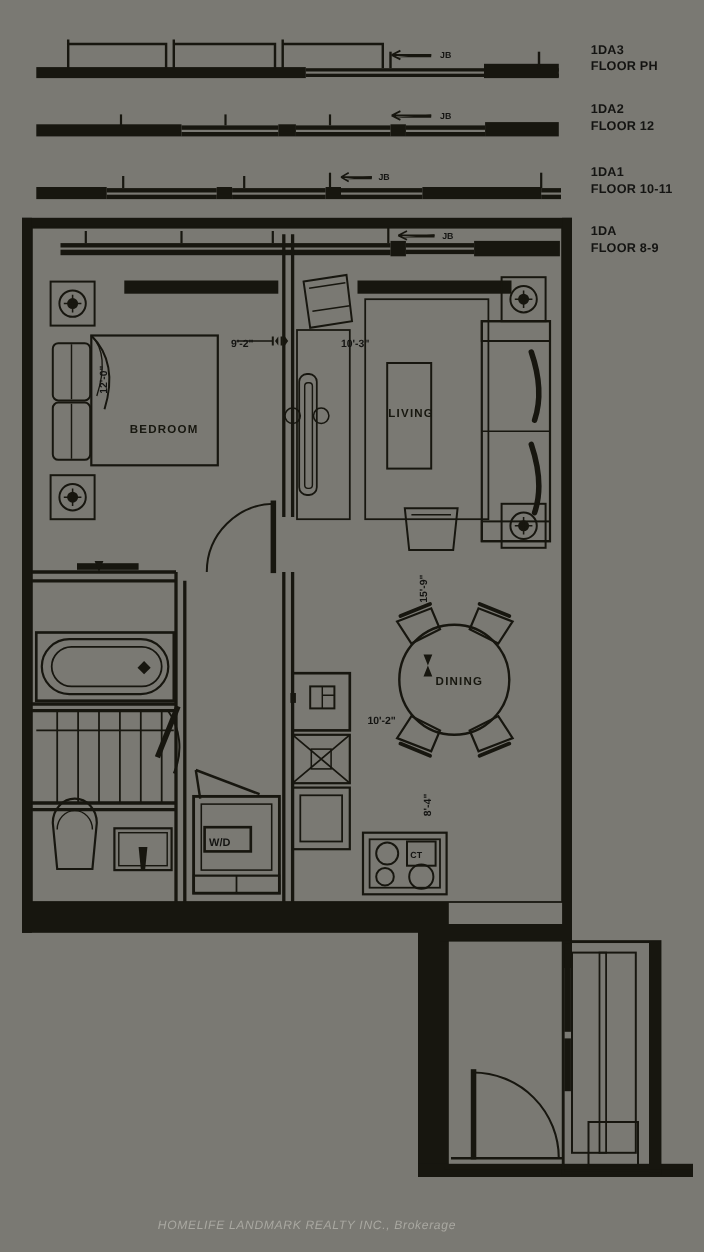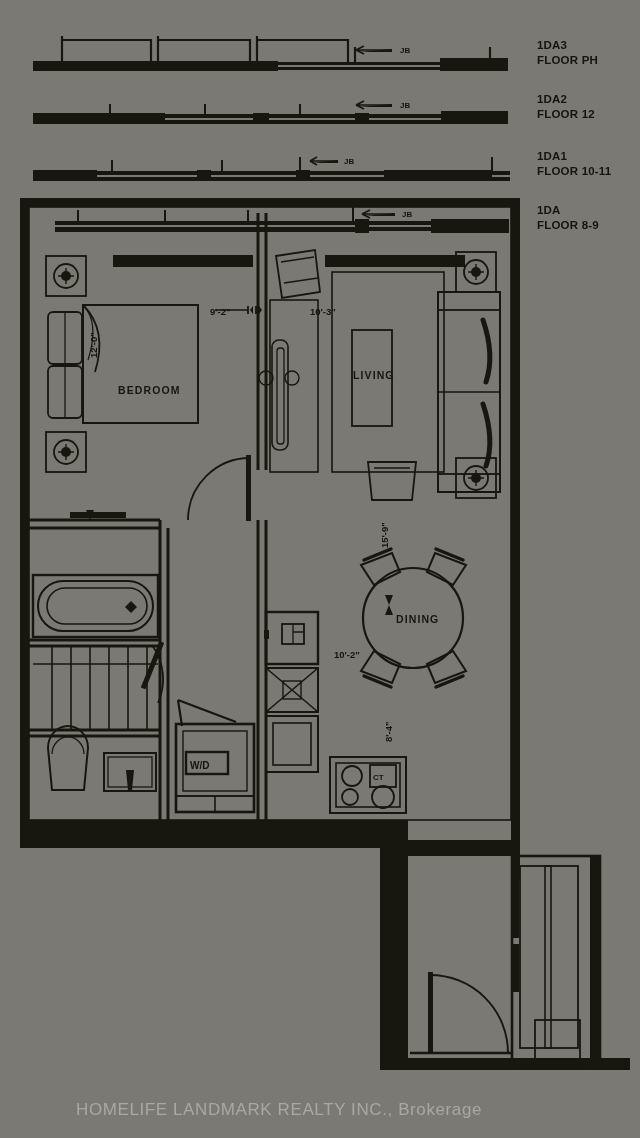--- a/index.html
+++ b/index.html
@@ -8,21 +8,21 @@
   #stage{position:absolute;inset:0;width:640px;height:1138px;}
   svg{position:absolute;left:0;top:0;}
   .lbl{font-family:"Liberation Sans",sans-serif;font-weight:bold;fill:#141412;}
   .flr{font-size:11.5px;letter-spacing:.2px;}
   .room{font-size:10.5px;letter-spacing:1.1px;fill:#17170f;font-weight:bold;}
   .dim{font-size:9.5px;font-weight:bold;fill:#141412;}
   .jb{font-size:8px;font-weight:bold;fill:#141412;}
   .ct{font-size:8px;font-weight:bold;fill:#141412;}
   .wd{font-size:10px;font-weight:bold;fill:#141412;}
   .wm{position:absolute;left:0;bottom:18px;width:558px;text-align:center;
-      font-size:17px;color:#a9a8a1;letter-spacing:.6px;}
+      font-size:11px;color:#a9a8a1;letter-spacing:.6px;font-style:italic;}
   .wm b{font-weight:normal;}
 </style>
 </head>
 <body>
 
 <div id="stage">
 
 <svg width="640" height="1138" viewBox="0 0 640 1138">
 
   <g>

